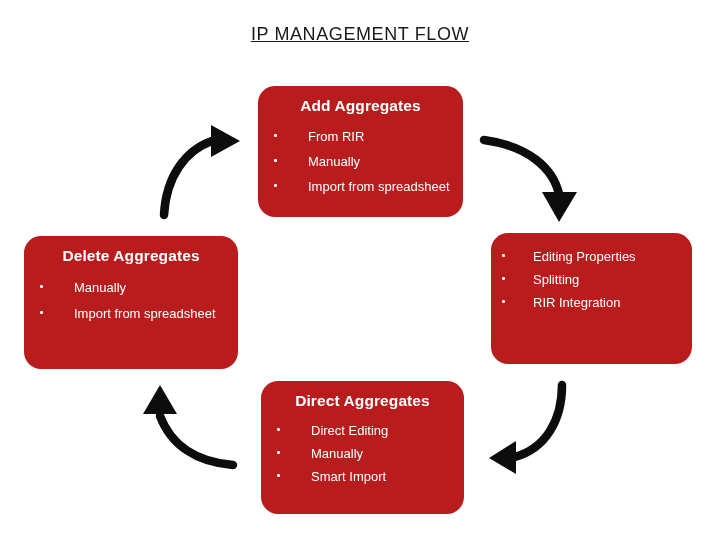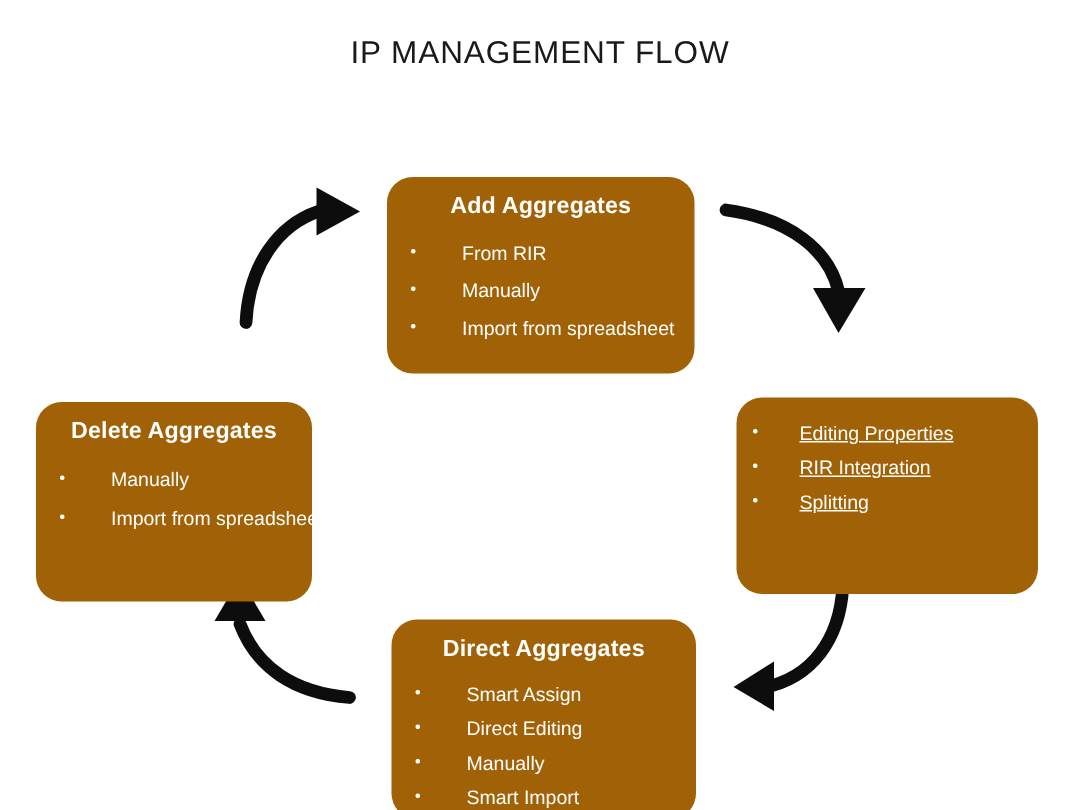--- a/index.html
+++ b/index.html
@@ -22,35 +22,35 @@
     width: 720px;
     height: 540px;
   }
 
   #diagram-title {
     position: absolute;
     left: 0;
     top: 24px;
     width: 720px;
     text-align: center;
-    font-size: 21px;
+    font-size: 18px;
     letter-spacing: 0.6px;
     color: #1a1a1a;
     font-weight: 400;
     white-space: nowrap;
+    text-decoration: underline;
   }
 
   .flow-box {
     position: absolute;
-    background: #a16207;
+    background: #b91c1c;
     border-radius: 17px;
     box-sizing: border-box;
     color: #ffffff;
     padding-top: 8px;
-    margin-top: 32px;
   }
 
   .box-title {
     text-align: center;
     font-weight: bold;
     font-size: 15.5px;
     color: #ffffff;
     line-height: 1.35;
     padding: 2px 6px 3px 6px;
     letter-spacing: 0.1px;
@@ -87,31 +87,31 @@
   
   #box-add {
     left: 258px; top: 86px; width: 205px; height: 131px;
   }
   #box-add .bullet-list { margin-top: 10px; }
 
   #box-manage {
     left: 491px; top: 233px; width: 201px; height: 131px;
   }
   #box-manage .bullet-list { margin-top: 9px; }
-  #box-manage .bullet-item { padding-left: 42px; margin-bottom: 10px; text-decoration: underline; }
+  #box-manage .bullet-item { padding-left: 42px; margin-bottom: 10px; }
   #box-manage .bullet-item .dot { left: 11px; }
 
   #box-assign {
     left: 261px; top: 381px; width: 203px; height: 133px;
   }
   #box-assign .bullet-list { margin-top: 9px; }
   #box-assign .bullet-item { margin-bottom: 10px; }
 
   #box-delete {
-    left: 24px; top: 236px; width: 184px; height: 133px;
+    left: 24px; top: 236px; width: 214px; height: 133px;
   }
   #box-delete .bullet-list { margin-top: 11px; }
   #box-delete .bullet-item { padding-left: 50px; margin-bottom: 13px; }
   #box-delete .bullet-item .dot { left: 16px; }
 
   .arrow-layer {
     position: absolute;
     left: 0; top: 0;
     width: 720px;
     height: 540px;
@@ -167,38 +167,34 @@
   </div>
 
   <div class="flow-box" id="box-manage">
     <ul class="bullet-list">
       <li class="bullet-item">
         <span class="dot"></span>
         <span>Editing Properties</span>
       </li>
       <li class="bullet-item">
         <span class="dot"></span>
+        <span>Splitting</span>
+      </li>
+      <li class="bullet-item">
+        <span class="dot"></span>
         <span>RIR Integration</span>
-      </li>
-      <li class="bullet-item">
-        <span class="dot"></span>
-        <span>Splitting</span>
       </li>
     </ul>
   </div>
 
   <div class="flow-box" id="box-assign">
     <div class="box-title">Direct Aggregates</div>
     <ul class="bullet-list">
       <li class="bullet-item">
         <span class="dot"></span>
-        <span>Smart Assign</span>
-      </li>
-      <li class="bullet-item">
-        <span class="dot"></span>
         <span>Direct Editing</span>
       </li>
       <li class="bullet-item">
         <span class="dot"></span>
         <span>Manually</span>
       </li>
       <li class="bullet-item">
         <span class="dot"></span>
         <span>Smart Import</span>
       </li>

